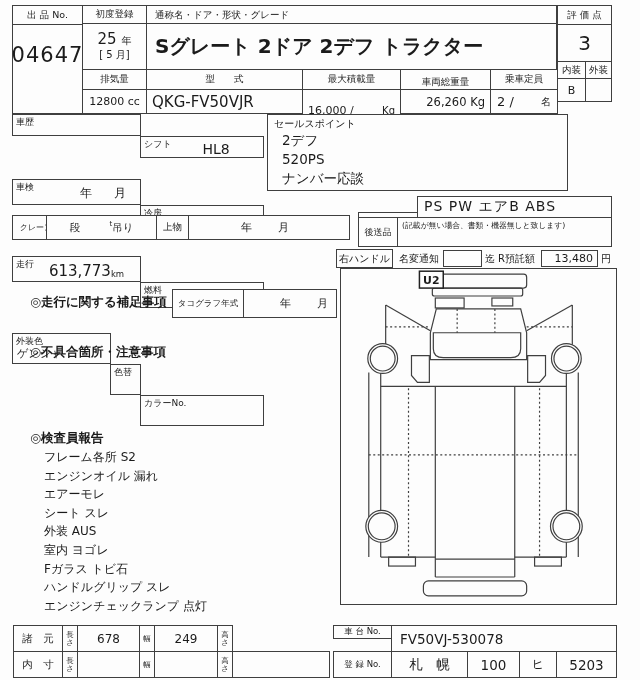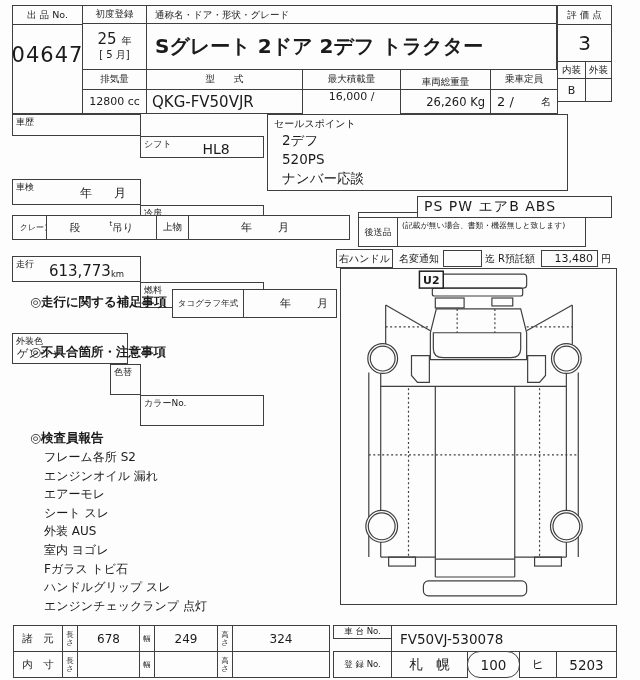--- a/index.html
+++ b/index.html
@@ -46,21 +46,21 @@
   <div class="cell cc" style="left:557px;top:78px;width:29px;height:24px;font-size:11px;">B</div>
   <div class="cell cc" style="left:585px;top:78px;width:27px;height:24px;font-size:11px;"></div>
 
   <div class="cell cc hdr" style="left:82px;top:69px;width:65px;height:21px;">排気量</div>
   <div class="cell cc" style="left:82px;top:89px;width:65px;height:25px;font-size:11px;">12800 cc</div>
 
   <div class="cell cc hdr" style="left:146px;top:69px;width:157px;height:21px;">型　　式</div>
   <div class="cell" style="left:146px;top:89px;width:157px;height:25px;font-size:15px;display:flex;align-items:center;padding-left:5px;">QKG-FV50VJR</div>
 
   <div class="cell cc hdr" style="left:302px;top:69px;width:99px;height:21px;">最大積載量</div>
-  <div class="cell" style="left:302px;top:89px;width:99px;height:42px;display:flex;align-items:center;justify-content:space-between;padding:0 5px;flex-direction:column;">
+  <div class="cell" style="left:302px;top:89px;width:99px;height:42px;display:flex;align-items:center;justify-content:space-between;padding:0 5px;">
     <span style="font-size:11px;">16,000 /</span>
     <span style="font-size:10px;">Kg</span>
   </div>
 
   <div class="cell cc hdr" style="left:400px;top:69px;width:91px;height:27px;">車両総重量</div>
   <div class="cell" style="left:400px;top:89px;width:91px;height:25px;display:flex;align-items:center;justify-content:flex-end;padding-right:5px;font-size:11.5px;">26,260 Kg</div>
 
   <div class="cell cc hdr" style="left:490px;top:69px;width:68px;height:21px;">乗車定員</div>
   <div class="cell" style="left:490px;top:89px;width:68px;height:25px;display:flex;align-items:center;justify-content:space-between;padding:0 6px;">
     <span style="font-size:13px;">2 /</span>
@@ -92,21 +92,21 @@
     <div class="big" style="font-size:15px;padding-left:20px;">
       <span>613,773</span>
         <span style="font-size:8.5px;margin-top:6px;">km</span>
     </div>
   </div>
   <div class="cell rel" style="left:140px;top:160px;width:124px;height:26px;">
     <span class="lbl">燃料</span>
     <div class="big">D</div>
   </div>
 
-  <div class="cell rel" style="left:12px;top:185px;width:116px;height:31px;text-decoration:underline;">
+  <div class="cell rel" style="left:12px;top:185px;width:99px;height:31px;text-decoration:underline;">
     <span class="lbl">外装色</span>
     <div style="position:absolute;bottom:2px;left:4px;font-size:11px;white-space:nowrap;">ゲンシャ</div>
   </div>
   <div class="cell rel" style="left:110px;top:185px;width:31px;height:31px;">
     <span class="lbl">色替</span>
   </div>
   <div class="cell rel" style="left:140px;top:185px;width:124px;height:31px;">
     <span class="lbl">カラーNo.</span>
   </div>
 
@@ -127,21 +127,21 @@
       <div class="txt">2デフ</div>
       <div class="txt">520PS</div>
       <div class="txt">ナンバー応談</div>
     </div>
   </div>
 
   <div class="cell cc" style="left:358px;top:196px;width:60px;height:22px;font-size:9px;margin-top:16px;">純正装備品</div>
   <div class="cell" style="left:417px;top:196px;width:195px;height:22px;display:flex;align-items:center;padding-left:6px;font-size:14px;letter-spacing:1px;white-space:nowrap;">PS PW エアB ABS</div>
 
   <div class="cell cc" style="left:358px;top:217px;width:40px;height:30px;font-size:9px;">後送品</div>
-  <div class="cell" style="left:397px;top:217px;width:189px;height:30px;font-size:7.8px;padding:2px 0 4px 4px;white-space:nowrap;">(記載が無い場合、書類・機器無しと致します)</div>
+  <div class="cell" style="left:397px;top:217px;width:215px;height:30px;font-size:7.8px;padding:2px 0 4px 4px;white-space:nowrap;">(記載が無い場合、書類・機器無しと致します)</div>
 
   <div class="cell cc" style="left:336px;top:249px;width:57px;height:19px;font-size:10px;">右ハンドル</div>
   <div class="nb txt" style="left:399px;top:252px;font-size:10px;">名変通知</div>
   <div class="cell" style="left:443px;top:250px;width:39px;height:17px;"></div>
   <div class="nb txt" style="left:485px;top:252px;font-size:10px;">迄</div>
   <div class="nb txt" style="left:498px;top:252px;font-size:10px;">R預託額</div>
   <div class="cell" style="left:541px;top:250px;width:57px;height:17px;display:flex;align-items:center;justify-content:flex-end;padding-right:4px;font-size:11px;">13,480</div>
   <div class="nb txt" style="left:601px;top:252px;font-size:10px;">円</div>
 
   <div class="nb txt" style="left:30px;top:294px;font-size:12.5px;font-weight:bold;">◎走行に関する補足事項</div>
@@ -229,38 +229,37 @@
       <span class="dimlbl">長さ</span>
     </div>
   <div class="cell cc" style="left:77px;top:625px;width:63px;height:27px;font-size:12px;">678</div>
   <div class="cell cc" style="left:139px;top:625px;width:16px;height:27px;">
       <span class="dimlbl">幅</span>
     </div>
   <div class="cell cc" style="left:154px;top:625px;width:64px;height:27px;font-size:12px;">249</div>
   <div class="cell cc" style="left:217px;top:625px;width:16px;height:27px;">
       <span class="dimlbl">高さ</span>
     </div>
-  <div class="cell cc" style="left:232px;top:625px;width:98px;height:27px;font-size:12px;">324</div>
 
   <div class="cell cc" style="left:13px;top:651px;width:50px;height:27px;font-size:10.5px;">内　寸</div>
   <div class="cell cc" style="left:62px;top:651px;width:16px;height:27px;">
       <span class="dimlbl">長さ</span>
     </div>
   <div class="cell cc" style="left:77px;top:651px;width:63px;height:27px;font-size:12px;"></div>
   <div class="cell cc" style="left:139px;top:651px;width:16px;height:27px;">
       <span class="dimlbl">幅</span>
     </div>
   <div class="cell cc" style="left:154px;top:651px;width:64px;height:27px;font-size:12px;"></div>
   <div class="cell cc" style="left:217px;top:651px;width:16px;height:27px;">
       <span class="dimlbl">高さ</span>
     </div>
   <div class="cell cc" style="left:232px;top:651px;width:98px;height:27px;font-size:12px;"></div>
 
   <div class="cell cc" style="left:333px;top:625px;width:59px;height:14px;font-size:8.5px;">車 台 No.</div>
   <div class="cell" style="left:391px;top:625px;width:226px;height:27px;display:flex;align-items:center;padding-left:8px;font-size:13.5px;">FV50VJ-530078</div>
 
   <div class="cell cc" style="left:333px;top:651px;width:59px;height:27px;font-size:8.5px;">登 録 No.</div>
   <div class="cell cc" style="left:391px;top:651px;width:77px;height:27px;font-size:13.5px;">札　幌</div>
-  <div class="cell cc" style="left:467px;top:651px;width:53px;height:27px;font-size:13.5px;border-radius:13px;">100</div>
+  <div class="cell cc" style="left:467px;top:651px;width:53px;height:27px;font-size:13.5px;">100</div>
   <div class="cell cc" style="left:519px;top:651px;width:38px;height:27px;font-size:12px;">ヒ</div>
   <div class="cell cc" style="left:556px;top:651px;width:61px;height:27px;font-size:13.5px;">5203</div>
 
 </div>
 
 </body></html>

